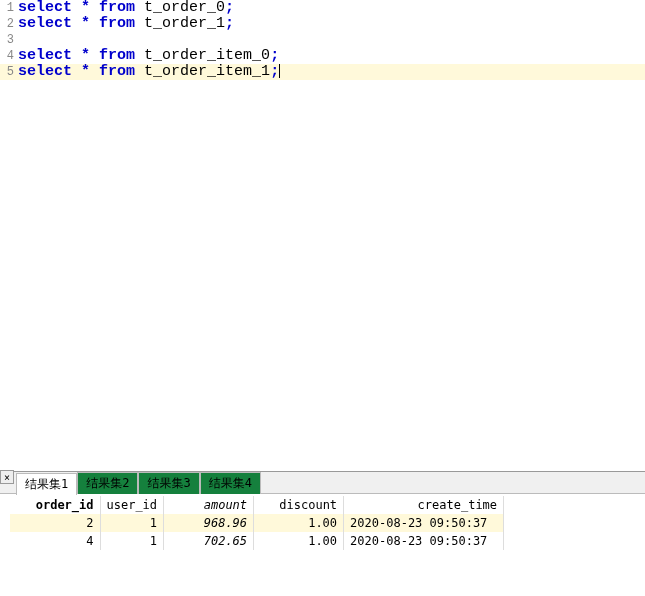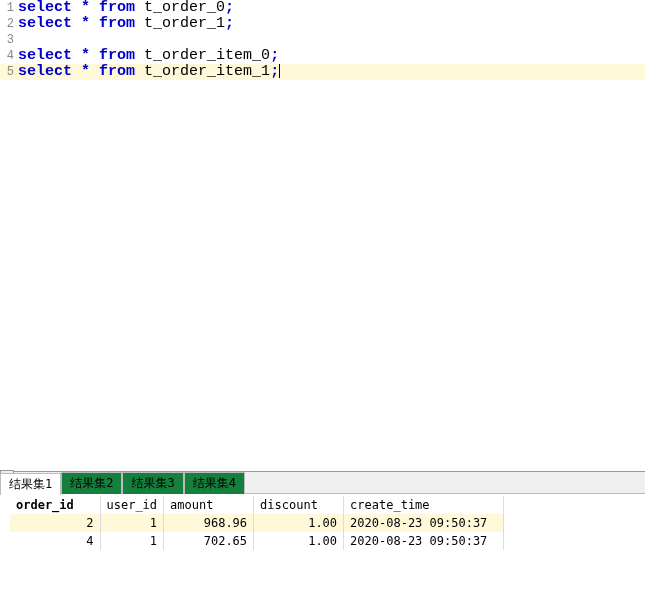--- a/index.html
+++ b/index.html
@@ -74,20 +74,21 @@
       height: 14px;
       font-size: 10px;
       line-height: 14px;
       text-align: center;
       background: #eee;
       border: 1px solid #999;
       cursor: pointer;
     }
     .tabs-bar {
       display: flex;
+      padding-left: 16px;
       border-bottom: 1px solid #bbb;
       background: #f0f0f0;
       height: 22px;
     }
     .tab {
       padding: 2px 8px;
       border: 1px solid #bbb;
       border-bottom: none;
       background: #15803d;
       margin-right: 0px;
@@ -104,42 +105,42 @@
     }
     .table-wrap {
       padding: 2px 10px;
     }
     table {
       border-collapse: collapse;
       font-size: 12px;
       width: auto;
     }
     th {
-      text-align: left;
+      text-align: right;
       font-weight: normal;
       padding: 2px 6px;
       border-right: 1px solid #ddd;
       background: #ffffff;
     }
     th.first-col {
       font-weight: bold;
     }
     td {
       padding: 2px 6px;
       border-right: 1px solid #ddd;
     }
     td.num, th.num {
       text-align: right;
     }
     tbody tr.row-yellow {
       background: #fff9da;
     }
     .col-orderid { width: 90px; }
     .col-userid { width: 60px; }
-    .col-amount { width: 90px; }
+    .col-amount { width: 90px; font-style: italic; }
     .col-discount { width: 90px; }
     .col-ctime { width: 160px; }
     .blank-extra {
       height: 44px;
     }
   </style>
 </head>
 <body>
 
 <div class="editor-area" id="editor-area">

